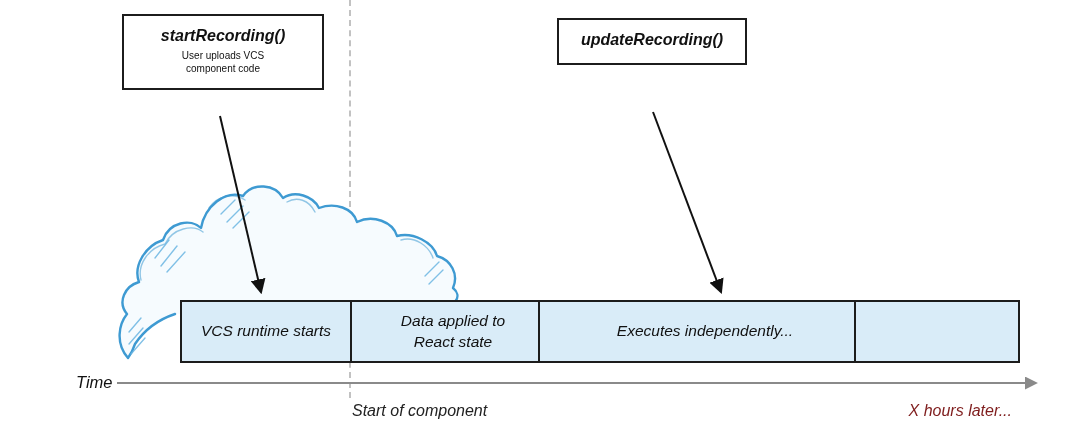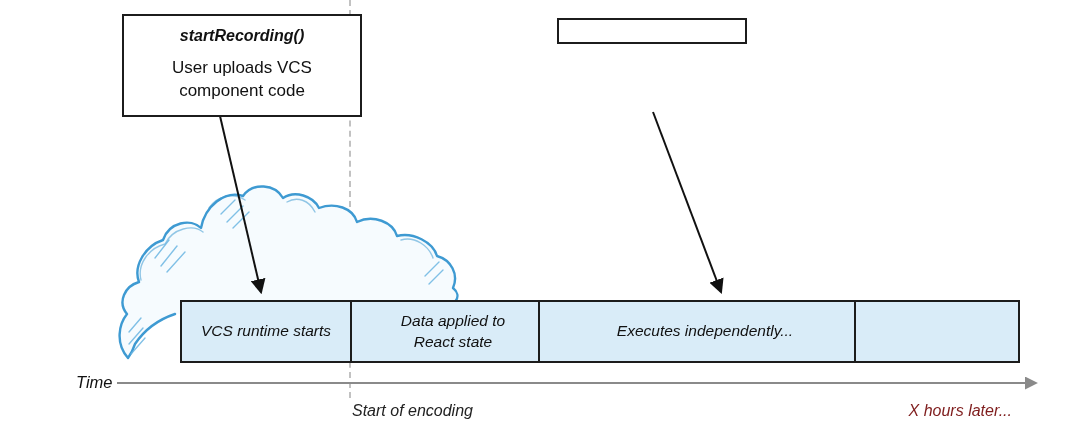--- a/index.html
+++ b/index.html
@@ -28,24 +28,24 @@
   .cloud-fill { fill:#f6fbfe; stroke:none; }
   .cloud-outline { fill:none; stroke:var(--cloud-stroke); stroke-width:2.4; stroke-linecap:round; stroke-linejoin:round; }
   .cloud-outline2 { fill:none; stroke:var(--cloud-stroke); stroke-width:1.4; opacity:.55; stroke-linecap:round; }
   .cloud-hatch { stroke:var(--cloud-hatch); stroke-width:1.4; opacity:.85; stroke-linecap:round; fill:none; }
 
   
   .callout {
     position:absolute; background:#ffffff; border:2px solid #1c1c1c;
     text-align:center; padding:10px 10px 12px; z-index:5; box-sizing:border-box;
   }
-  .callout-start { left:122px; top:14px; width:240px; }
+  .callout-start { left:122px; top:14px; width:202px; }
   .callout-update { left:557px; top:18px; width:190px; }
   .callout-title { font-weight:bold; font-style:italic; font-size:16px; line-height:1.3; }
-  .callout-body { font-size:17px; line-height:1.35; margin-top:10px; white-space:pre-line; }
+  .callout-body { font-size:10px; line-height:1.35; margin-top:2px; white-space:pre-line; }
 
   
   .bar {
     position:absolute; left:180px; top:300px; width:840px; height:63px;
     display:flex; border:2px solid var(--segment-border);
     background:var(--segment-fill); z-index:2; box-sizing:border-box;gap:16px;
   }
   .seg {
     display:flex; align-items:center; justify-content:center;
     font-style:italic; font-size:15.5px; text-align:center; white-space:pre-line;
@@ -140,20 +140,21 @@
     </g>
   </svg>
 
   <div class="callout callout-start">
     <div class="callout-title">startRecording()</div>
     <div class="callout-body">User uploads VCS
 component code</div>
   </div>
 
   <div class="callout callout-update">
+    <div class="callout-title">updateRecording()</div>
   </div>
 
   <div class="bar">
     <div class="seg seg-0">VCS runtime starts</div>
     <div class="seg seg-2">Data applied to
 React state</div>
     <div class="seg seg-1">Executes independently...</div>
     <div class="seg seg-3"></div>
   </div>
 
@@ -165,16 +166,16 @@
       <marker id="arrowhead-gray" viewBox="0 0 10 10" refX="8.5" refY="5" markerWidth="6.5" markerHeight="6.5" orient="auto-start-reverse">
         <path d="M0,0 L10,5 L0,10 z" fill="#8a8a8a"></path>
       </marker>
     </defs>
     <line class="arrow-line" x1="220" y1="116" x2="261" y2="292" marker-end="url(#arrowhead-dark)"></line>
     <line class="arrow-line" x1="653" y1="112" x2="721" y2="292" marker-end="url(#arrowhead-dark)"></line>
     <line class="axis-line" x1="117" y1="383" x2="1036" y2="383" marker-end="url(#arrowhead-gray)"></line>
   </svg>
 
   <div class="time-label">Time</div>
-  <div class="start-marker">Start of encoding</div>
+  <div class="start-marker">Start of component</div>
   <div class="end-marker">X hours later...</div>
 
 </div>
 
 </body></html>

